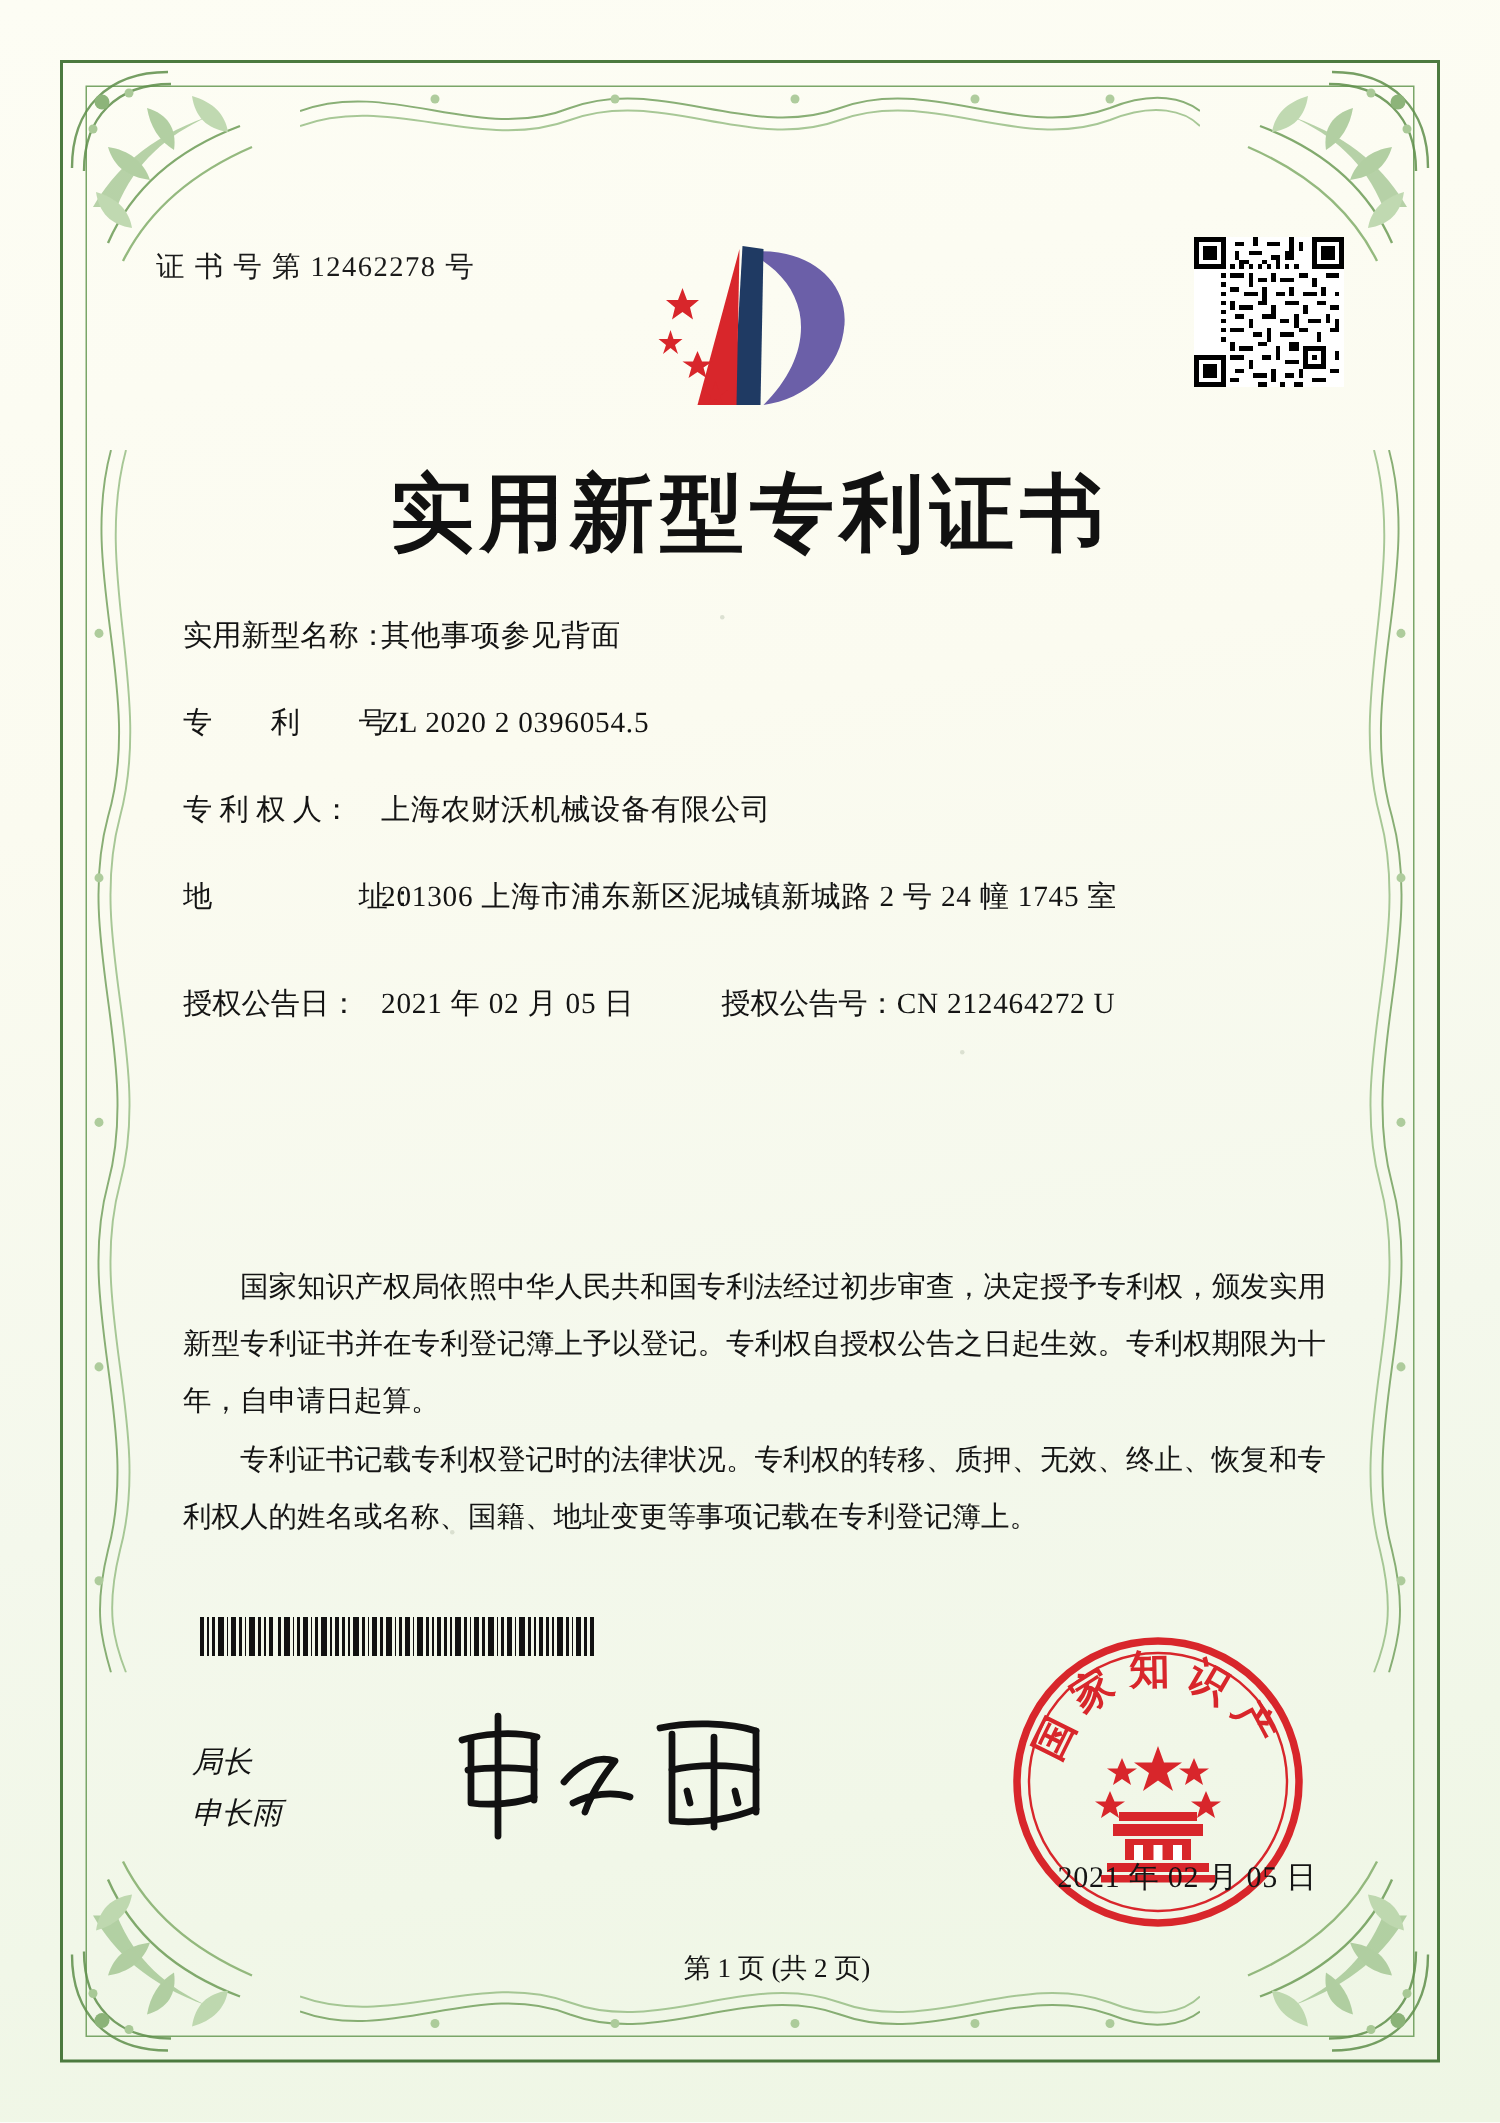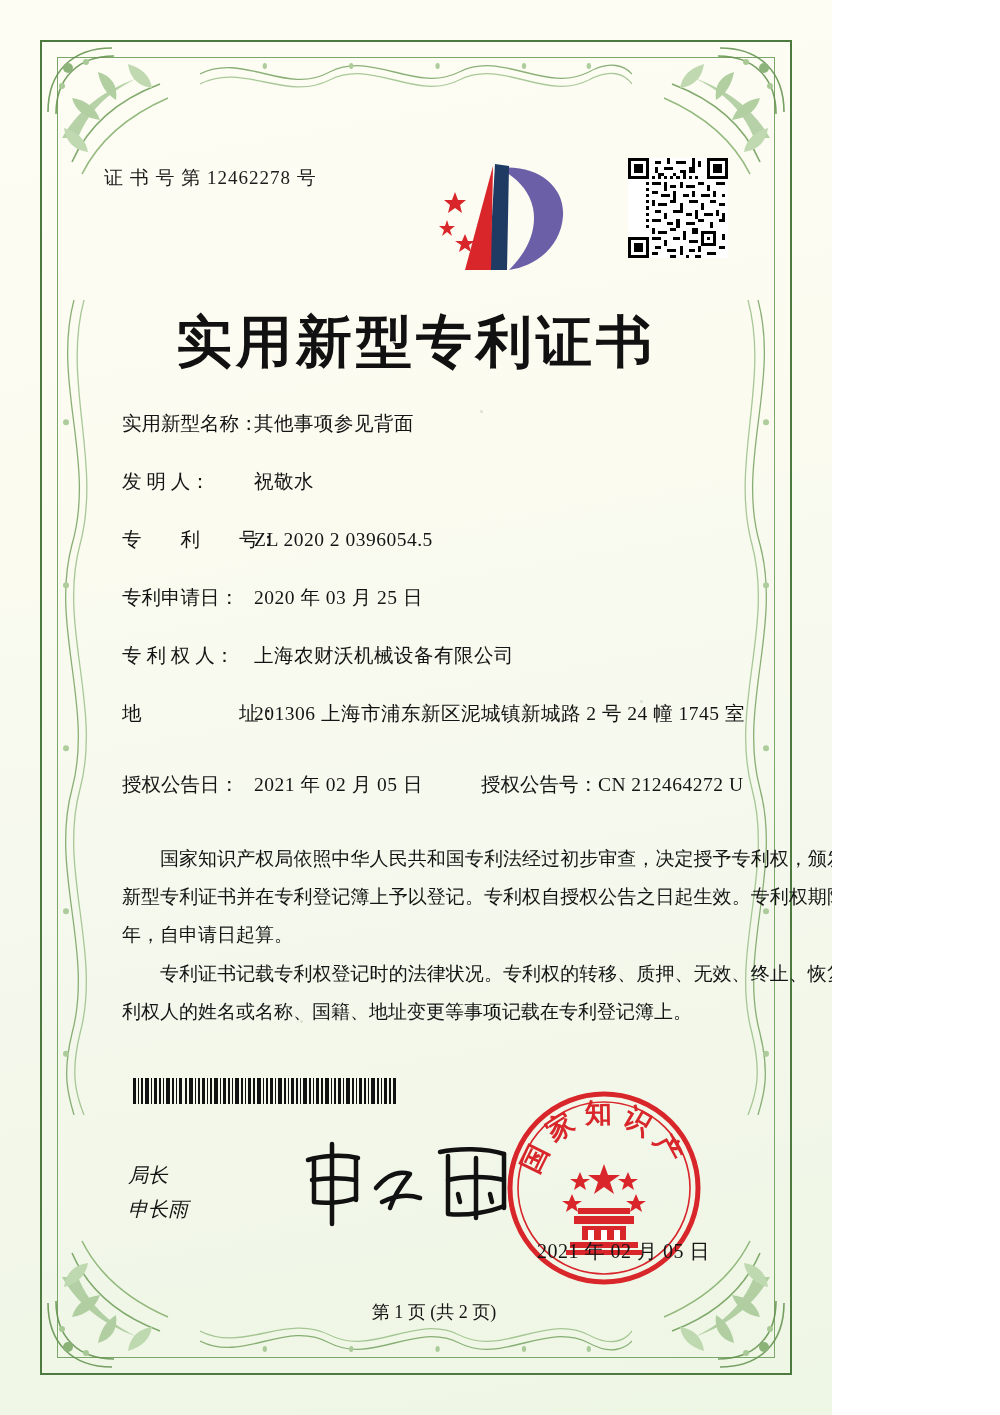--- a/index.html
+++ b/index.html
@@ -5,21 +5,21 @@
   html, body {
     margin: 0;
     padding: 0;
     background: #ffffff;
   }
   body {
     font-family: "Liberation Serif", "DejaVu Serif", serif;
   }
   .page {
     position: relative;
-    width: 832px;
+    width: 1000px;
     height: 1415px;
     background: linear-gradient(170deg, #fdfdf4 0%, #fbfbf0 35%, #f4f8ec 65%, #eef6e4 100%);
     overflow: hidden;
   }
   
   .border-outer {
     position: absolute;
     left: 40px; top: 40px; right: 40px; bottom: 40px;
     border: 2px solid #4c7a3f;
   }
@@ -503,34 +503,26 @@
 
   <div class="title">实用新型专利证书</div>
 
   <div class="fields">
 
     <div class="field-row">
       <span class="field-label">实用新型名称：</span>
       <span class="field-value">其他事项参见背面</span>
     </div>
 
-    <div class="field-row">
-      <span class="field-label">发  明  人：</span>
-      <span class="field-value">祝敬水</span>
-    </div>
 
     <div class="field-row">
       <span class="field-label">专　　利　　号：</span>
       <span class="field-value">ZL 2020 2 0396054.5</span>
     </div>
 
-    <div class="field-row">
-      <span class="field-label">专利申请日：</span>
-      <span class="field-value">2020 年 03 月 25 日</span>
-    </div>
 
     <div class="field-row">
       <span class="field-label">专 利 权 人：</span>
       <span class="field-value">上海农财沃机械设备有限公司</span>
     </div>
 
     <div class="field-row">
       <span class="field-label">地　　　　　址：</span>
       <span class="field-value">201306 上海市浦东新区泥城镇新城路 2 号 24 幢 1745 室</span>
     </div>

